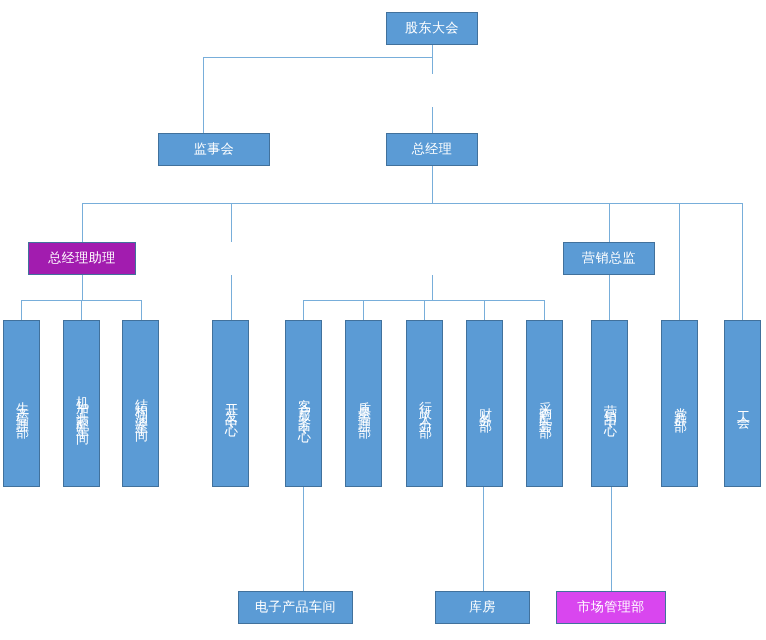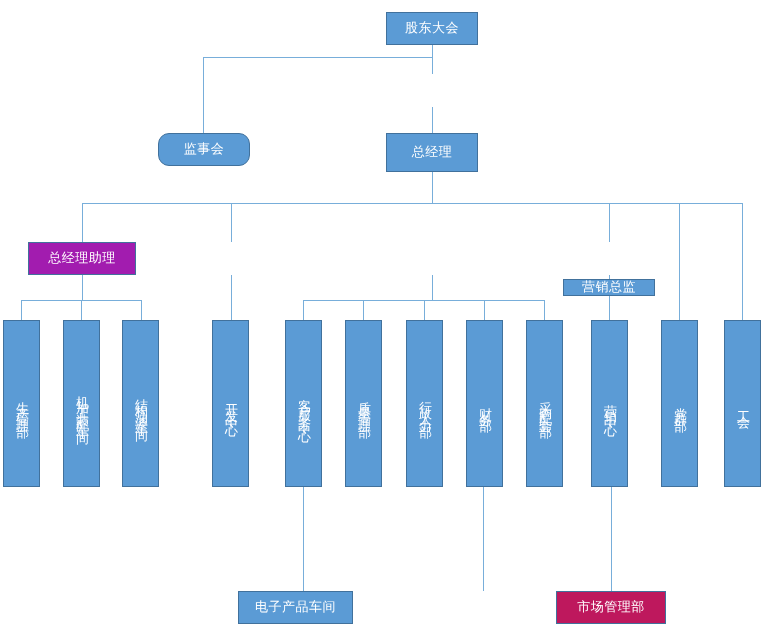--- a/index.html
+++ b/index.html
@@ -74,31 +74,32 @@
     <div class="connector v" style="left: 303px; top: 300px; height: 20px; width: 1px; background: rgb(120, 174, 218);"></div>
     <div class="connector v" style="left: 363px; top: 300px; height: 20px; width: 1px; background: rgb(120, 174, 218);"></div>
     <div class="connector v" style="left: 424px; top: 300px; height: 20px; width: 1px; background: rgb(120, 174, 218);"></div>
     <div class="connector v" style="left: 484px; top: 300px; height: 20px; width: 1px; background: rgb(120, 174, 218);"></div>
     <div class="connector v" style="left: 544px; top: 300px; height: 20px; width: 1px; background: rgb(120, 174, 218);"></div>
     <div class="connector v" style="left: 609px; top: 275px; height: 45px; width: 1px; background: rgb(120, 174, 218);"></div>
     <div class="connector v" style="left: 303px; top: 487px; height: 104px; width: 1px; background: rgb(120, 174, 218);"></div>
     <div class="connector v" style="left: 483px; top: 487px; height: 104px; width: 1px; background: rgb(120, 174, 218);"></div>
     <div class="connector v" style="left: 611px; top: 487px; height: 104px; width: 1px; background: rgb(120, 174, 218);"></div>
     <div class="node" style="left: 386px; top: 12px; width: 92px; height: 33px; background: rgb(91, 155, 213); border-color: rgb(65, 113, 156); color: rgb(255, 255, 255);">股东大会</div>
-    <div class="node" style="left: 158px; top: 133px; width: 92px; height: 33px; background: rgb(91, 155, 213); border-color: rgb(65, 113, 156); color: rgb(255, 255, 255); border-radius: 11px;">监事会</div>
-    <div class="node" style="left: 386px; top: 133px; width: 92px; height: 39px; background: rgb(91, 155, 213); border-color: rgb(65, 113, 156); color: rgb(255, 255, 255);">总经理</div>
+    <div class="node" style="left: 158px; top: 133px; width: 112px; height: 33px; background: rgb(91, 155, 213); border-color: rgb(65, 113, 156); color: rgb(255, 255, 255);">监事会</div>
+    <div class="node" style="left: 386px; top: 133px; width: 92px; height: 33px; background: rgb(91, 155, 213); border-color: rgb(65, 113, 156); color: rgb(255, 255, 255);">总经理</div>
     <div class="node" style="left: 28px; top: 242px; width: 108px; height: 33px; background: #a21caf; border-color: rgb(65, 113, 156); color: rgb(255, 255, 255);">总经理助理</div>
-    <div class="node" style="left: 563px; top: 242px; width: 92px; height: 17px; background: rgb(91, 155, 213); border-color: rgb(65, 113, 156); color: rgb(255, 255, 255); margin-top: 37px;">营销总监</div>
+    <div class="node" style="left: 563px; top: 242px; width: 92px; height: 33px; background: rgb(91, 155, 213); border-color: rgb(65, 113, 156); color: rgb(255, 255, 255);">营销总监</div>
     <div class="node vertical" style="left: 3px; top: 320px; width: 37px; height: 167px; background: rgb(91, 155, 213); border-color: rgb(65, 113, 156); color: rgb(255, 255, 255);">生产管理部</div>
     <div class="node vertical" style="left: 63px; top: 320px; width: 37px; height: 167px; background: rgb(91, 155, 213); border-color: rgb(65, 113, 156); color: rgb(255, 255, 255);">机加工装配车间</div>
     <div class="node vertical" style="left: 122px; top: 320px; width: 37px; height: 167px; background: rgb(91, 155, 213); border-color: rgb(65, 113, 156); color: rgb(255, 255, 255);">结构油漆车间</div>
     <div class="node vertical" style="left: 212px; top: 320px; width: 37px; height: 167px; background: rgb(91, 155, 213); border-color: rgb(65, 113, 156); color: rgb(255, 255, 255);">开发中心</div>
     <div class="node vertical" style="left: 285px; top: 320px; width: 37px; height: 167px; background: rgb(91, 155, 213); border-color: rgb(65, 113, 156); color: rgb(255, 255, 255);">客户服务中心</div>
     <div class="node vertical" style="left: 345px; top: 320px; width: 37px; height: 167px; background: rgb(91, 155, 213); border-color: rgb(65, 113, 156); color: rgb(255, 255, 255);">质量管理部</div>
     <div class="node vertical" style="left: 406px; top: 320px; width: 37px; height: 167px; background: rgb(91, 155, 213); border-color: rgb(65, 113, 156); color: rgb(255, 255, 255);">行政人力部</div>
     <div class="node vertical" style="left: 466px; top: 320px; width: 37px; height: 167px; background: rgb(91, 155, 213); border-color: rgb(65, 113, 156); color: rgb(255, 255, 255);">财务部</div>
     <div class="node vertical" style="left: 526px; top: 320px; width: 37px; height: 167px; background: rgb(91, 155, 213); border-color: rgb(65, 113, 156); color: rgb(255, 255, 255);">采购配套部</div>
     <div class="node vertical" style="left: 591px; top: 320px; width: 37px; height: 167px; background: rgb(91, 155, 213); border-color: rgb(65, 113, 156); color: rgb(255, 255, 255);">营销中心</div>
     <div class="node vertical" style="left: 661px; top: 320px; width: 37px; height: 167px; background: rgb(91, 155, 213); border-color: rgb(65, 113, 156); color: rgb(255, 255, 255);">党群部</div>
     <div class="node vertical" style="left: 724px; top: 320px; width: 37px; height: 167px; background: rgb(91, 155, 213); border-color: rgb(65, 113, 156); color: rgb(255, 255, 255);">工会</div>
     <div class="node" style="left: 238px; top: 591px; width: 115px; height: 33px; background: rgb(91, 155, 213); border-color: rgb(65, 113, 156); color: rgb(255, 255, 255);">电子产品车间</div>
-    <div class="node" style="left: 556px; top: 591px; width: 110px; height: 33px; background: #be185d; border-color: rgb(65, 113, 156); color: rgb(255, 255, 255);">市场管理部</div>
+    <div class="node" style="left: 435px; top: 591px; width: 95px; height: 33px; background: rgb(91, 155, 213); border-color: rgb(65, 113, 156); color: rgb(255, 255, 255);">库房</div>
+    <div class="node" style="left: 556px; top: 591px; width: 110px; height: 33px; background: #d946ef; border-color: rgb(65, 113, 156); color: rgb(255, 255, 255);">市场管理部</div>
   </div>
 
 </body></html>

